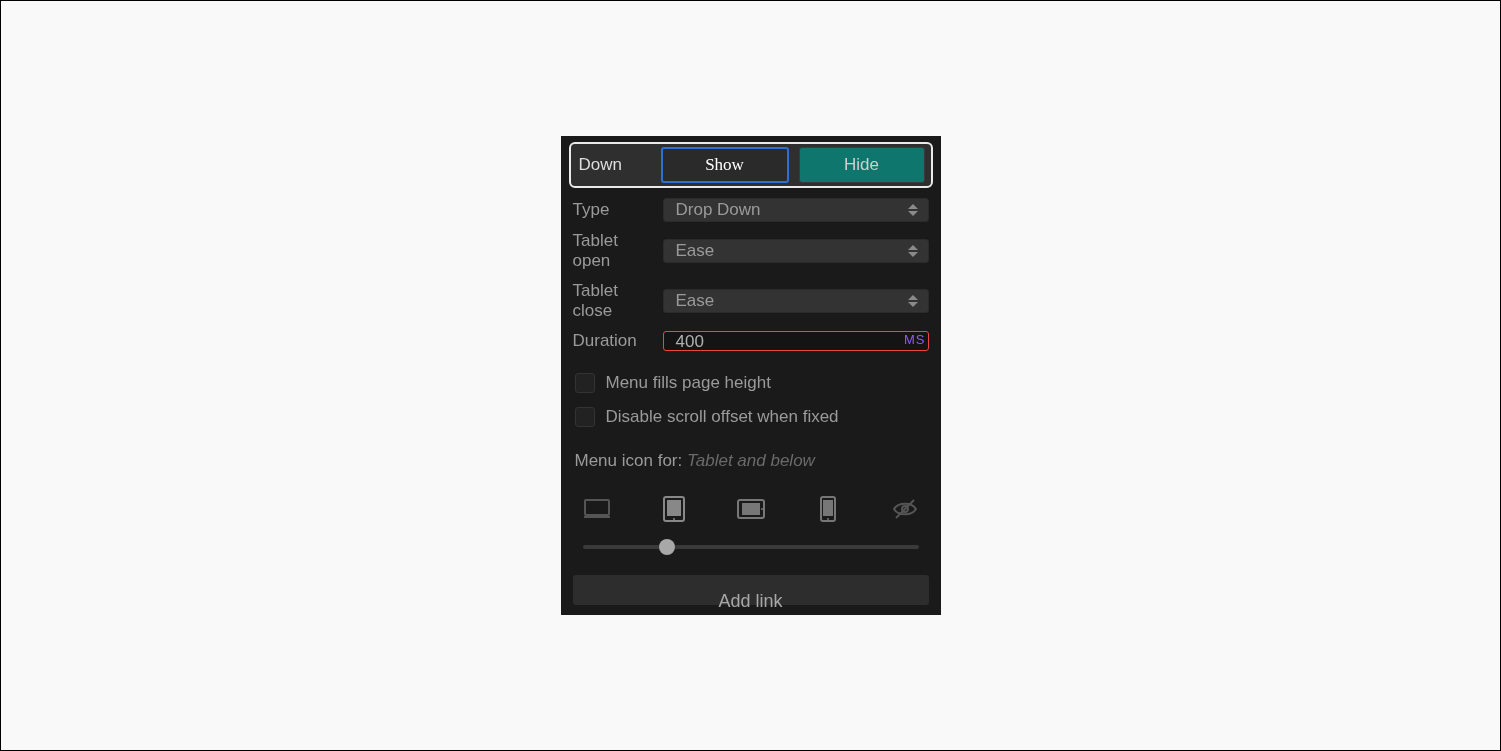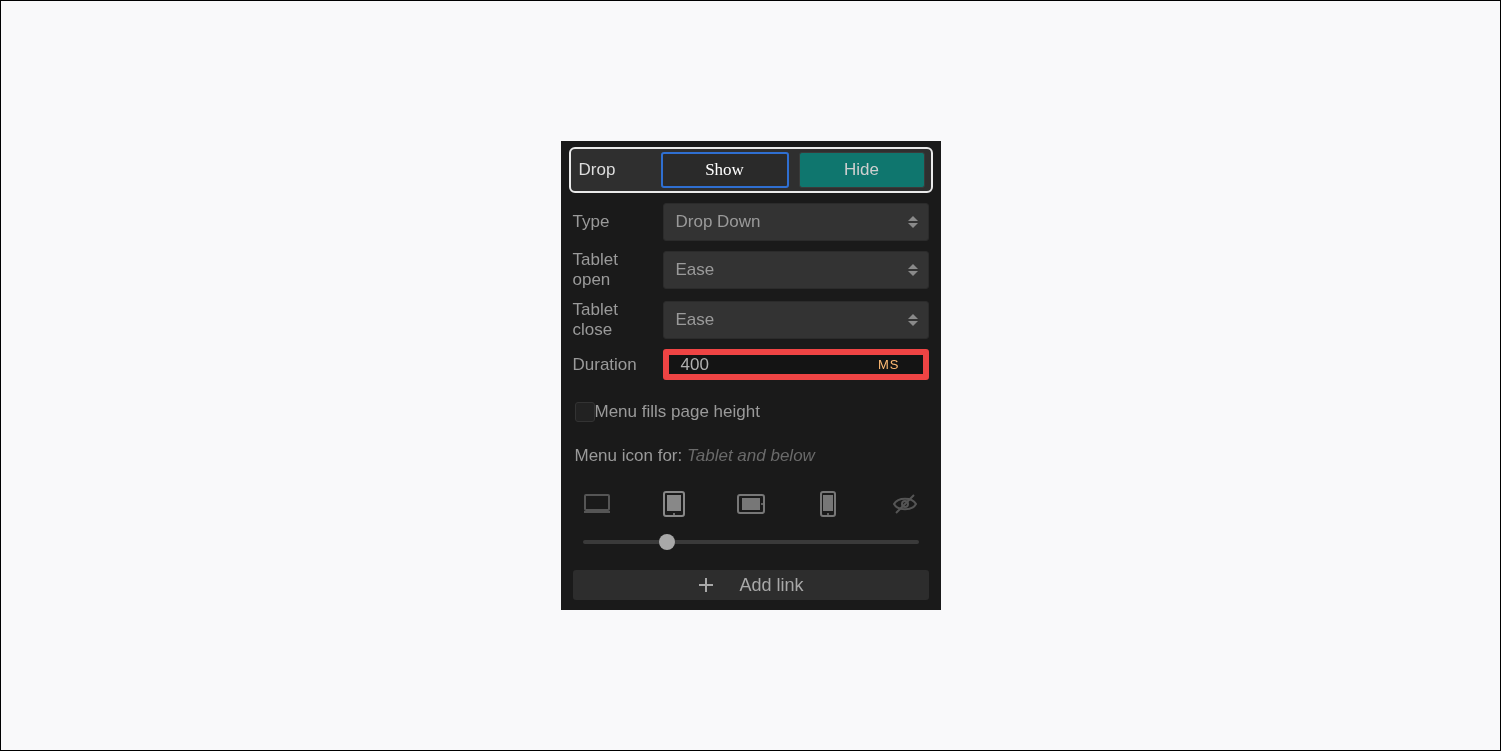--- a/index.html
+++ b/index.html
@@ -81,21 +81,21 @@
     gap: 10px;
   }
   .form-label {
     flex: 0 0 80px;
     color: #9a9a9a;
     font-size: 17px;
     line-height: 1.2;
   }
   .select {
     flex: 1;
-    height: 38px;
+    height: 24px;
     background: #333333;
     border: 1px solid #2b2b2b;
     border-radius: 3px;
     display: flex;
     align-items: center;
     padding: 0 12px;
     color: #9a9a9a;
     position: relative;
     cursor: pointer;
   }
@@ -110,41 +110,41 @@
   }
   .caret-up, .caret-down {
     width: 0; height: 0;
     border-left: 5px solid transparent;
     border-right: 5px solid transparent;
   }
   .caret-up { border-bottom: 5px solid #8a8a8a; }
   .caret-down { border-top: 5px solid #8a8a8a; }
   .number-input {
     flex: 1;
-    height: 31px;
+    height: 20px;
     background: #141414;
-    border: 6px solid #ef4444;
-    border-radius: 3px;
-    display: flex;
-    align-items: center;
+    border: 1px solid #ef4444;
+    border-radius: 3px;
+    display: flex;
+    align-items: flex-start;
     padding: 0 12px;
     color: #b0b0b0;
     position: relative;
   }
   .unit {
     position: absolute;
-    right: 23px;
-    color: #fdba74;
+    right: 2px;
+    color: #8b5cf6;
     font-size: 13px;
     letter-spacing: 1px;
   }
   .check-row {
     display: flex;
     align-items: flex-start;
-    gap: 0;
+    gap: 11px;
     padding: 0 14px;
     margin-top: 22px;
   }
   .check-row + .check-row { margin-top: 14px; }
   .checkbox {
     width: 20px; height: 20px;
     background: #222;
     border: 1px solid #333;
     border-radius: 3px;
     cursor: pointer;
@@ -197,30 +197,31 @@
     height: 30px;
     background: #2d2d2d;
     border-radius: 3px;
     display: flex;
     align-items: center;
     justify-content: center;
     gap: 24px;
     color: #a8a8a8;
     font-size: 18px;
     cursor: pointer;
+    flex-direction: column;
   }
 </style>
 </head>
 <body>
 
 <div class="panel">
 
 
   <div class="menu-row">
-    <span class="menu-label">Drop</span>
+    <span class="menu-label">Down</span>
     <div class="seg-btn seg-show">Show</div>
     <div class="seg-btn seg-hide">Hide</div>
   </div>
 
   <div class="form-row">
     <div class="form-label">Type</div>
     <div class="select">
       <span>Drop Down</span>
       <span class="select-caret">
         <span class="caret-up"></span>
@@ -257,20 +258,24 @@
       <span>400</span>
       <span class="unit">MS</span>
     </div>
   </div>
 
   <div class="check-row">
     <div class="checkbox"></div>
     <div class="check-label">Menu fills page height</div>
   </div>
 
+  <div class="check-row">
+    <div class="checkbox"></div>
+    <div class="check-label">Disable scroll offset when fixed</div>
+  </div>
 
   <div class="menu-icon-row">
     <span class="static">Menu icon for: </span><span class="italic">Tablet and below</span>
   </div>
 
   <div class="device-row">
     <div class="device-icon">
       <svg width="26" height="22" viewBox="0 0 26 22">
           <rect x="1" y="2" width="24" height="15" rx="1" fill="none" stroke="#555" stroke-width="2"></rect>
           <rect x="0" y="18" width="26" height="2" fill="#555"></rect>

